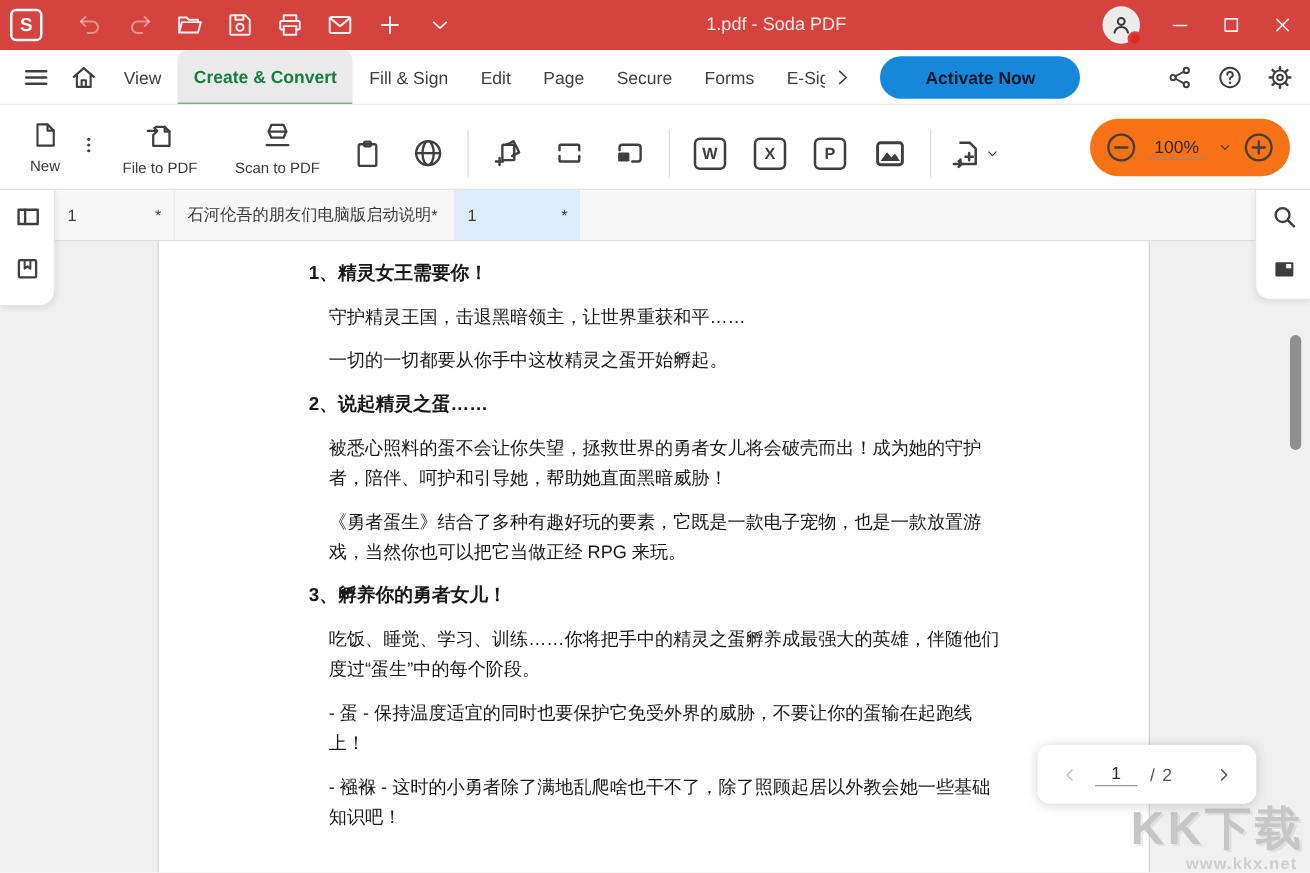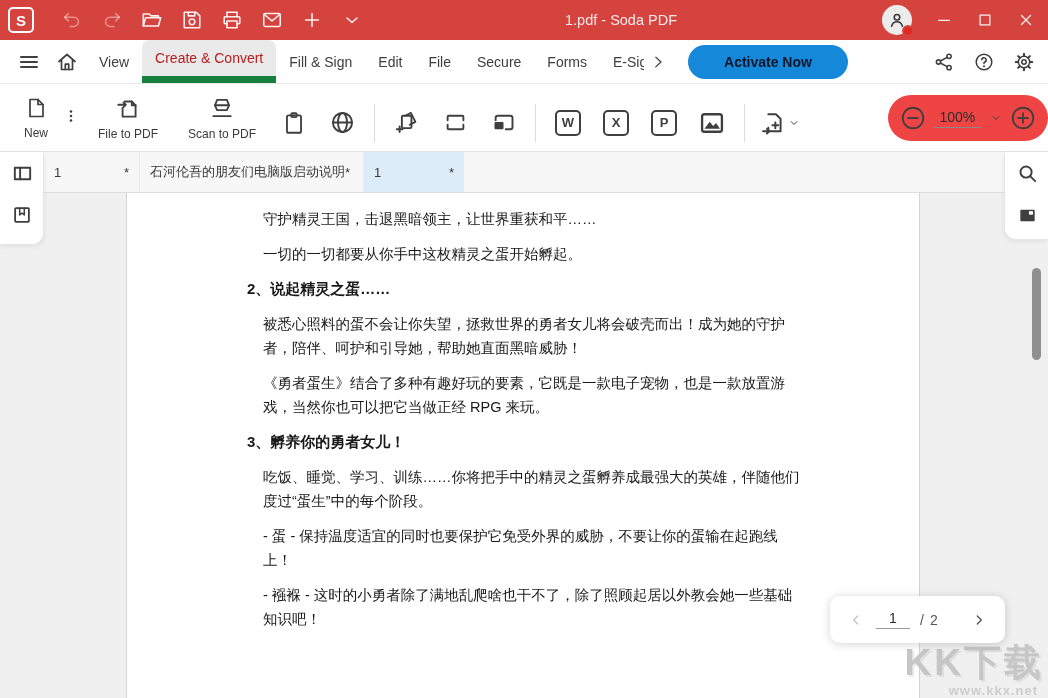--- a/index.html
+++ b/index.html
@@ -27,41 +27,41 @@
     background:#ececec; display:flex; align-items:center; justify-content:center; }
   .avatar .badge { position:absolute; right:-2px; bottom:-2px; width:12px; height:12px; border-radius:50%;
     background:#de2a1f; border:2px solid #d5433f; }
   .win-ctrls { position:absolute; right:2px; top:0; display:flex; }
   .win-ctrls .tb-btn { width:41px; }
 
   
   .menubar { height:44px; background:#fff; border-bottom:1px solid #e9e9e9; display:flex; align-items:stretch; padding-left:10px; }
   .mb-iconbtn { width:38px; display:flex; align-items:center; justify-content:center; }
   .menu-item { padding:0 13px; display:flex; align-items:center; font-size:14px; color:#3e3e3e; white-space:nowrap; }
-  .menu-item.active { background:#eaeaea; border-radius:8px 8px 0 0; border-bottom:7px solid #15803d;
-    font-weight:normal; color:#b91c1c; }
+  .menu-item.active { background:#eaeaea; border-radius:8px 8px 0 0; border-bottom:1px solid #15803d;
+    font-weight:bold; color:#15803d; }
   .menu-item.clipped { max-width:44px; overflow:hidden; padding-right:0; }
   .mb-chevron { width:28px; display:flex; align-items:center; justify-content:center; }
   .activate-btn { align-self:center; margin-left:16px; height:34px; padding:0 36px; border-radius:17px;
     background:#1688d9; color:#0f172a; font-weight:bold; font-size:14px; display:flex; align-items:center; border:none; }
   .mb-right { margin-left:auto; display:flex; align-items:stretch; padding-right:4px; }
   .mb-right .mb-iconbtn { width:40px; }
 
   
   .toolbar { height:68px; background:#fff; border-bottom:1px solid #e3e3e3; display:flex; align-items:center; padding-left:12px; position:relative; }
   .tool-labeled { display:flex; flex-direction:column; align-items:center; gap:6px; }
   .tool-labeled .lbl { font-size:12px; color:#3a3a3a; white-space:nowrap; }
   .tl-new { width:48px; } .tl-file { width:92px;text-align:right; } .tl-scan { width:96px; }
   .kebab { width:22px; display:flex; justify-content:center; transform:translateY(-2px); }
   .tool-icon { width:48px; display:flex; align-items:center; justify-content:center; transform:translateY(5px); }
   .tb-div { width:1px; height:38px; background:#dcdcdc; margin:0 8px; transform:translateY(5px); }
   .letterbox { width:26px; height:26px; border:2px solid #3f3f3f; border-radius:5px; display:flex;
     align-items:center; justify-content:center; font-size:13px; font-weight:bold; color:#3f3f3f; }
   .export-grp { display:flex; align-items:center; transform:translateY(5px); margin-left:6px; }
-  .zoom-pill { position:absolute; right:0; top:11px; width:160px; height:46px; background:#ef4444;
+  .zoom-pill { position:absolute; right:16px; top:11px; width:160px; height:46px; background:#f97316;
     border-radius:23px; display:flex; align-items:center; justify-content:space-between; padding:0 12px; }
   .zoom-val { font-size:14px; color:#2d2d2d; border-bottom:1px solid #8a8a8a; padding:0 6px 2px 6px; }
 
   
   .tabbar { height:41px; background:#f7f7f7; border-bottom:1px solid #dedede; display:flex; padding-left:44px; }
   .doc-tab { display:flex; align-items:center; padding:0 10px; font-size:13px; color:#3a3a3a;
     border-right:1px solid #ececec; }
   .doc-tab .t-label { white-space:nowrap; overflow:hidden; }
   .doc-tab.spread { justify-content:space-between; }
   .doc-tab.w1 { width:96px; } .doc-tab.w2 { width:224px; } .doc-tab.w3 { width:100px; }
@@ -192,21 +192,21 @@
   <div class="mb-iconbtn">
     <svg width="24" height="24" viewBox="0 0 24 24">
         <path class="stk" d="M4 11.5 L12 4.5 L20 11.5 M6.5 9.8 V19.5 H17.5 V9.8"></path>
         <path class="stk" d="M10.3 19.5 V14.2 H13.7 V19.5"></path>
       </svg>
   </div>
   <div class="menu-item">View</div>
   <div class="menu-item active">Create &amp; Convert</div>
   <div class="menu-item">Fill &amp; Sign</div>
   <div class="menu-item">Edit</div>
-  <div class="menu-item">File</div>
+  <div class="menu-item">Page</div>
   <div class="menu-item">Secure</div>
   <div class="menu-item">Forms</div>
   <div class="menu-item clipped">E-Sig</div>
   <div class="mb-chevron">
     <svg width="18" height="18" viewBox="0 0 24 24">
         <path class="stk" d="M9 5.5 L16 12 L9 18.5"></path>
       </svg>
   </div>
   <button class="activate-btn">Activate Now</button>
   <div class="mb-right">
@@ -366,20 +366,21 @@
   </div>
   <div class="doc-tab spread w3 active">
     <span class="t-label">1</span>
     <span>*</span>
   </div>
 </div>
 
 <div class="main">
   <div class="page">
     <div class="page-content">
+      <div class="doc-h">1、精灵女王需要你！</div>
       <div class="doc-p">守护精灵王国，击退黑暗领主，让世界重获和平……</div>
       <div class="doc-p">一切的一切都要从你手中这枚精灵之蛋开始孵起。</div>
       <div class="doc-h">2、说起精灵之蛋……</div>
       <div class="doc-p">被悉心照料的蛋不会让你失望，拯救世界的勇者女儿将会破壳而出！成为她的守护者，陪伴、呵护和引导她，帮助她直面黑暗威胁！</div>
       <div class="doc-p">《勇者蛋生》结合了多种有趣好玩的要素，它既是一款电子宠物，也是一款放置游戏，当然你也可以把它当做正经 RPG 来玩。</div>
       <div class="doc-h">3、孵养你的勇者女儿！</div>
       <div class="doc-p">吃饭、睡觉、学习、训练……你将把手中的精灵之蛋孵养成最强大的英雄，伴随他们度过“蛋生”中的每个阶段。</div>
       <div class="doc-p">- 蛋 - 保持温度适宜的同时也要保护它免受外界的威胁，不要让你的蛋输在起跑线上！</div>
       <div class="doc-p">- 襁褓 - 这时的小勇者除了满地乱爬啥也干不了，除了照顾起居以外教会她一些基础知识吧！</div>
     </div>

